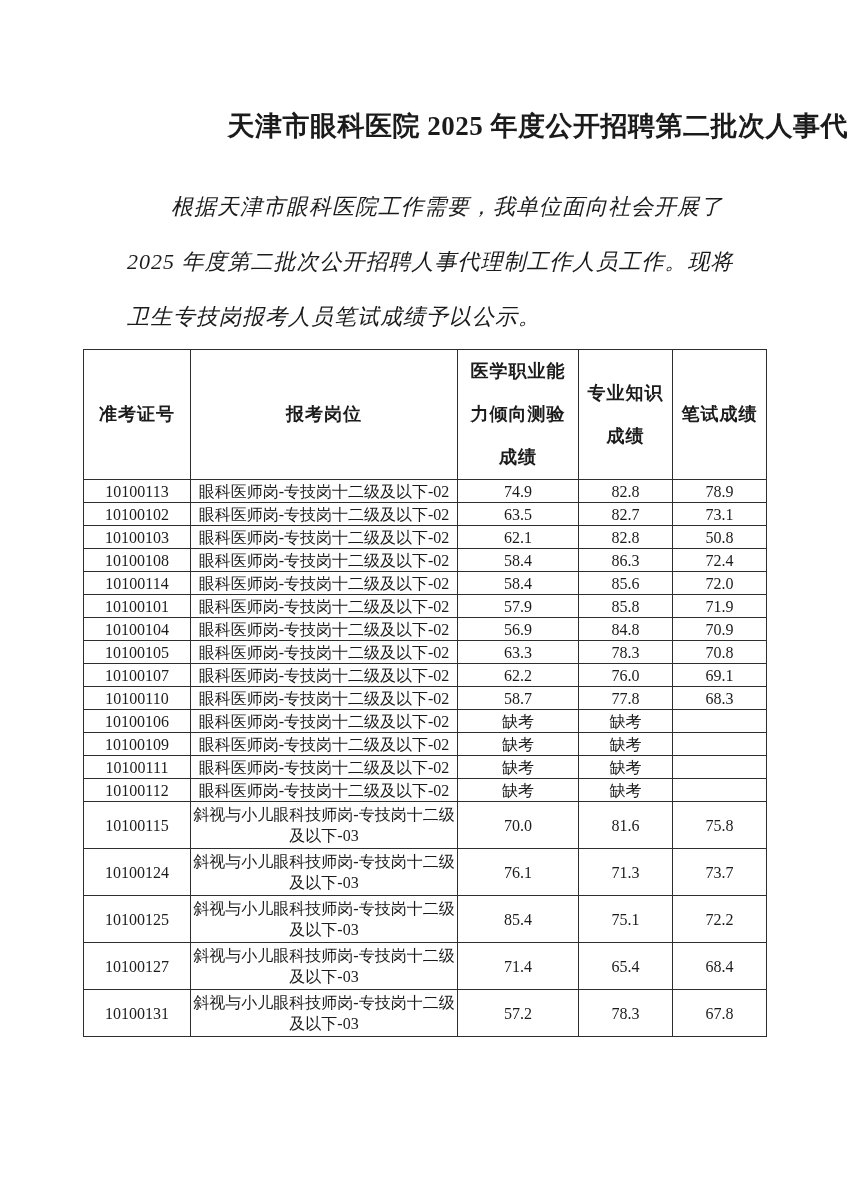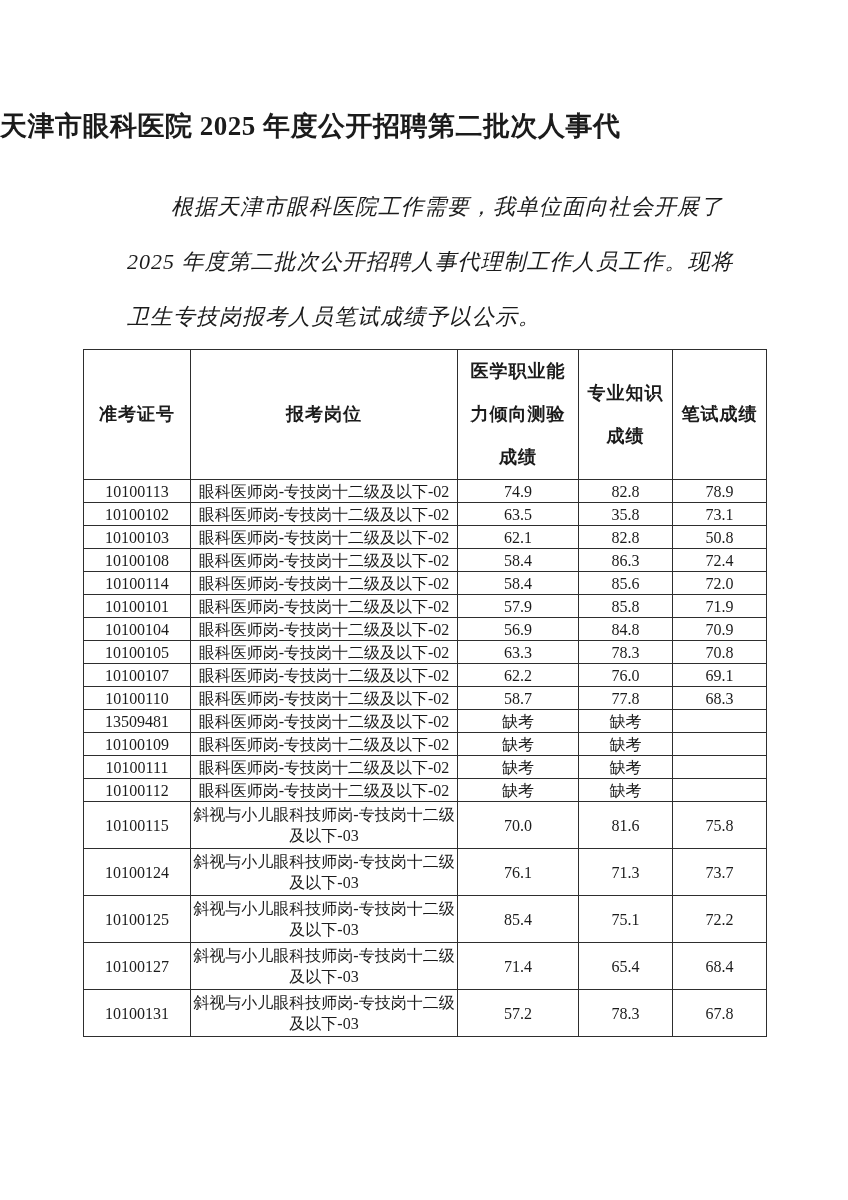--- a/index.html
+++ b/index.html
@@ -9,21 +9,21 @@
     position: relative;
     width: 848px;
     height: 1200px;
     margin: 0 auto;
     background: #ffffff;
     color: #1b1b1b;
     overflow: hidden;
   }
   .doc-title {
     margin-top: 103px;
-    text-align: left;
+    text-align: right;
     font-size: 27px;
     font-weight: bold;
     line-height: 47px;
     letter-spacing: 0.5px;
   }
   .intro {
     margin-top: 29px;
     margin-left: 127px;
     width: 610px;
     font-size: 22px;
@@ -106,21 +106,21 @@
           <td>10100113</td>
           <td>眼科医师岗-专技岗十二级及以下-02</td>
           <td>74.9</td>
           <td>82.8</td>
           <td>78.9</td>
         </tr>
         <tr class="row-single">
           <td>10100102</td>
           <td>眼科医师岗-专技岗十二级及以下-02</td>
           <td>63.5</td>
-          <td>35.8</td>
+          <td>82.7</td>
           <td>73.1</td>
         </tr>
         <tr class="row-single">
           <td>10100103</td>
           <td>眼科医师岗-专技岗十二级及以下-02</td>
           <td>62.1</td>
           <td>82.8</td>
           <td>50.8</td>
         </tr>
         <tr class="row-single">
@@ -166,21 +166,21 @@
           <td>69.1</td>
         </tr>
         <tr class="row-single">
           <td>10100110</td>
           <td>眼科医师岗-专技岗十二级及以下-02</td>
           <td>58.7</td>
           <td>77.8</td>
           <td>68.3</td>
         </tr>
         <tr class="row-single">
-          <td>13509481</td>
+          <td>10100106</td>
           <td>眼科医师岗-专技岗十二级及以下-02</td>
           <td>缺考</td>
           <td>缺考</td>
           <td></td>
         </tr>
         <tr class="row-single">
           <td>10100109</td>
           <td>眼科医师岗-专技岗十二级及以下-02</td>
           <td>缺考</td>
           <td>缺考</td>

